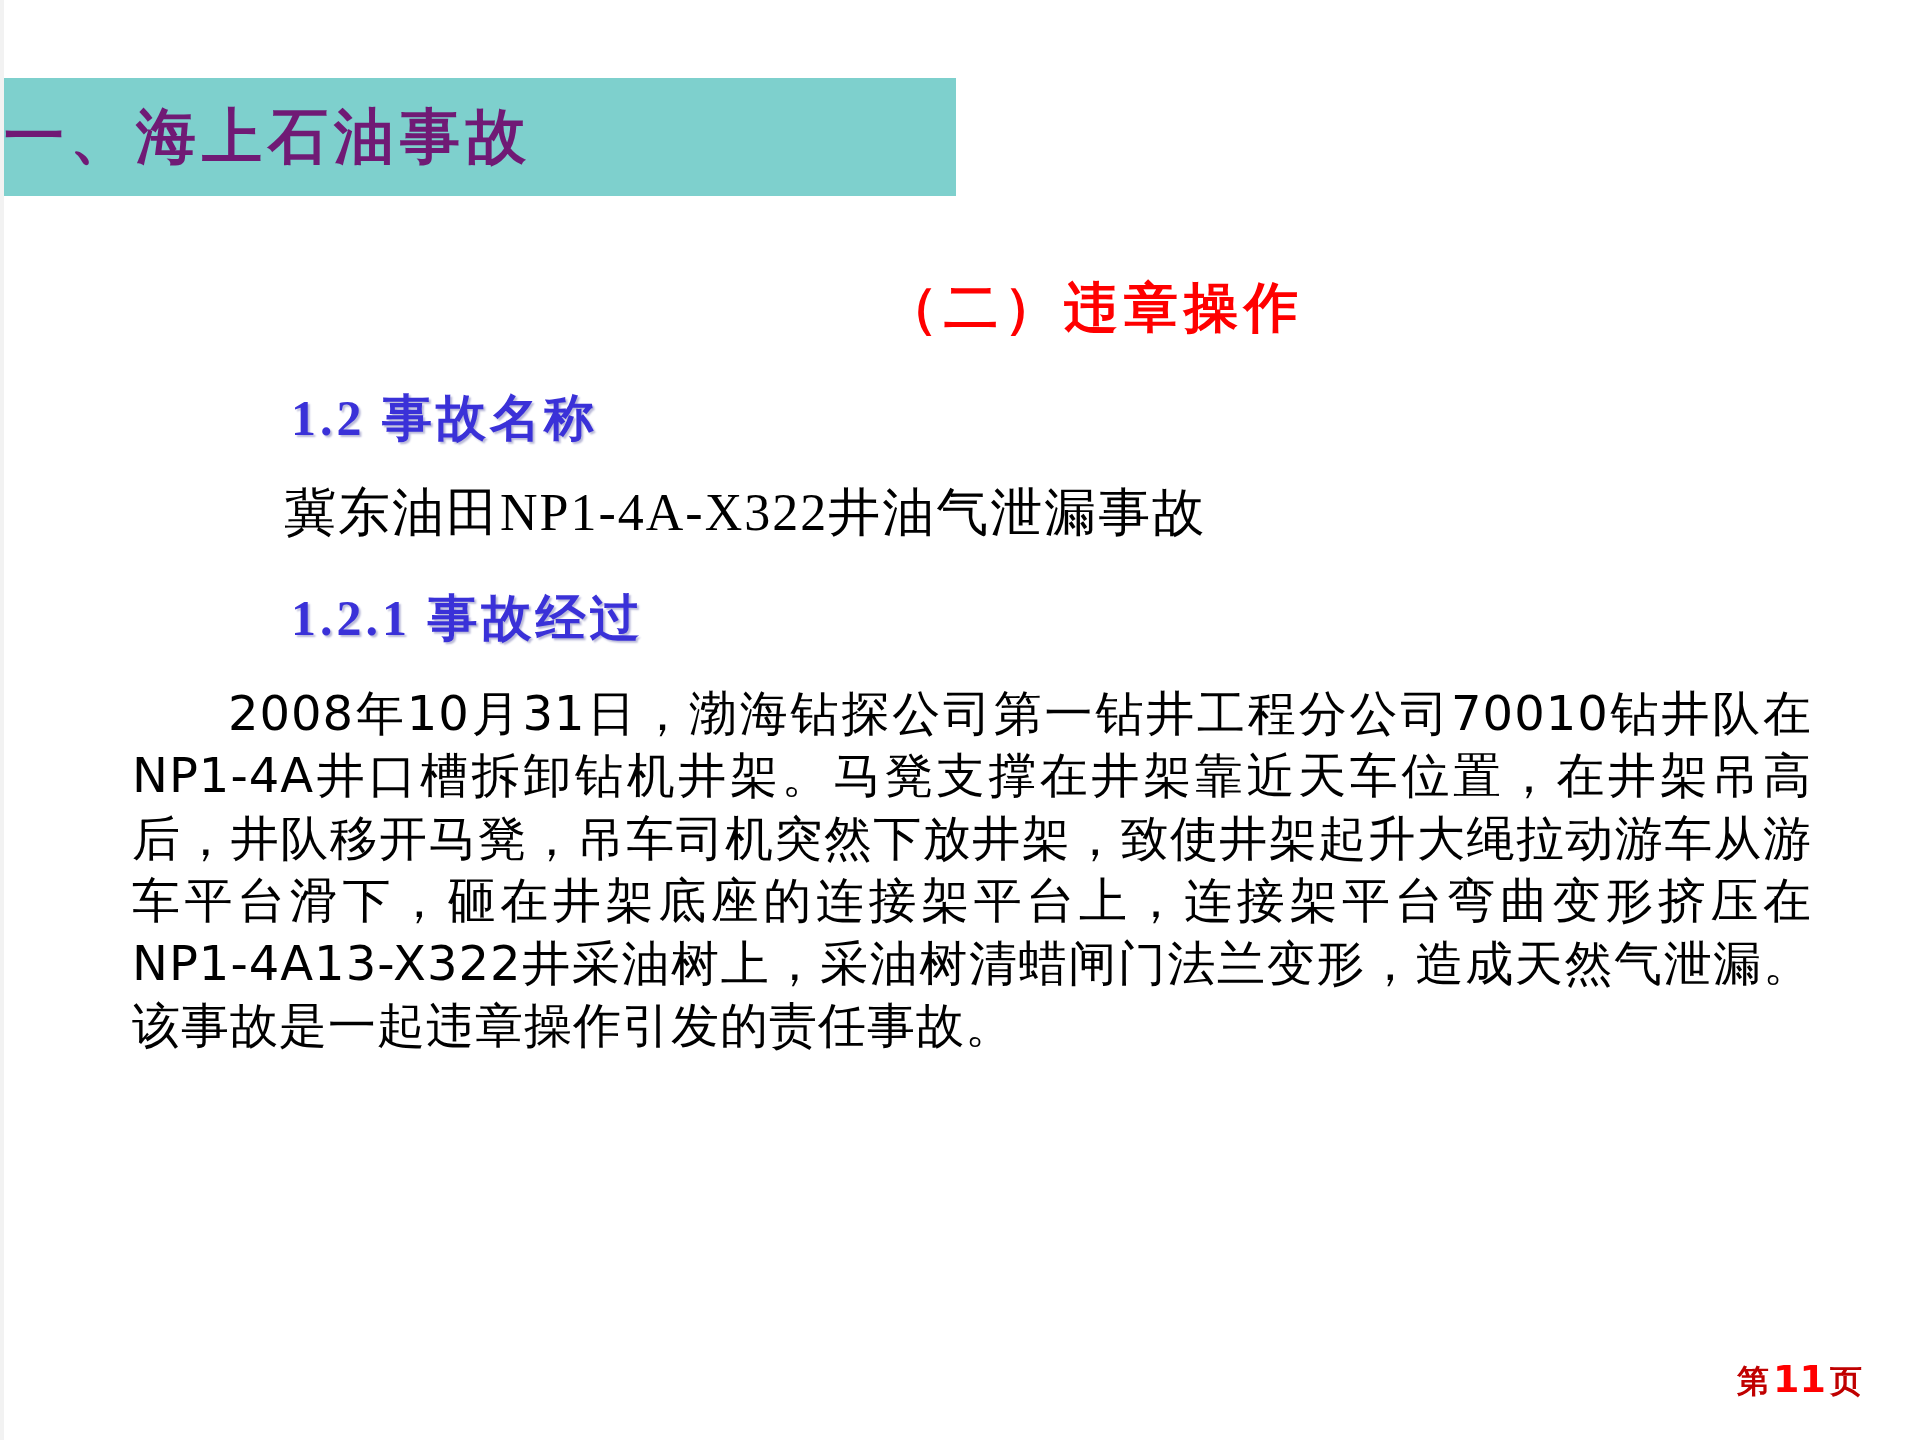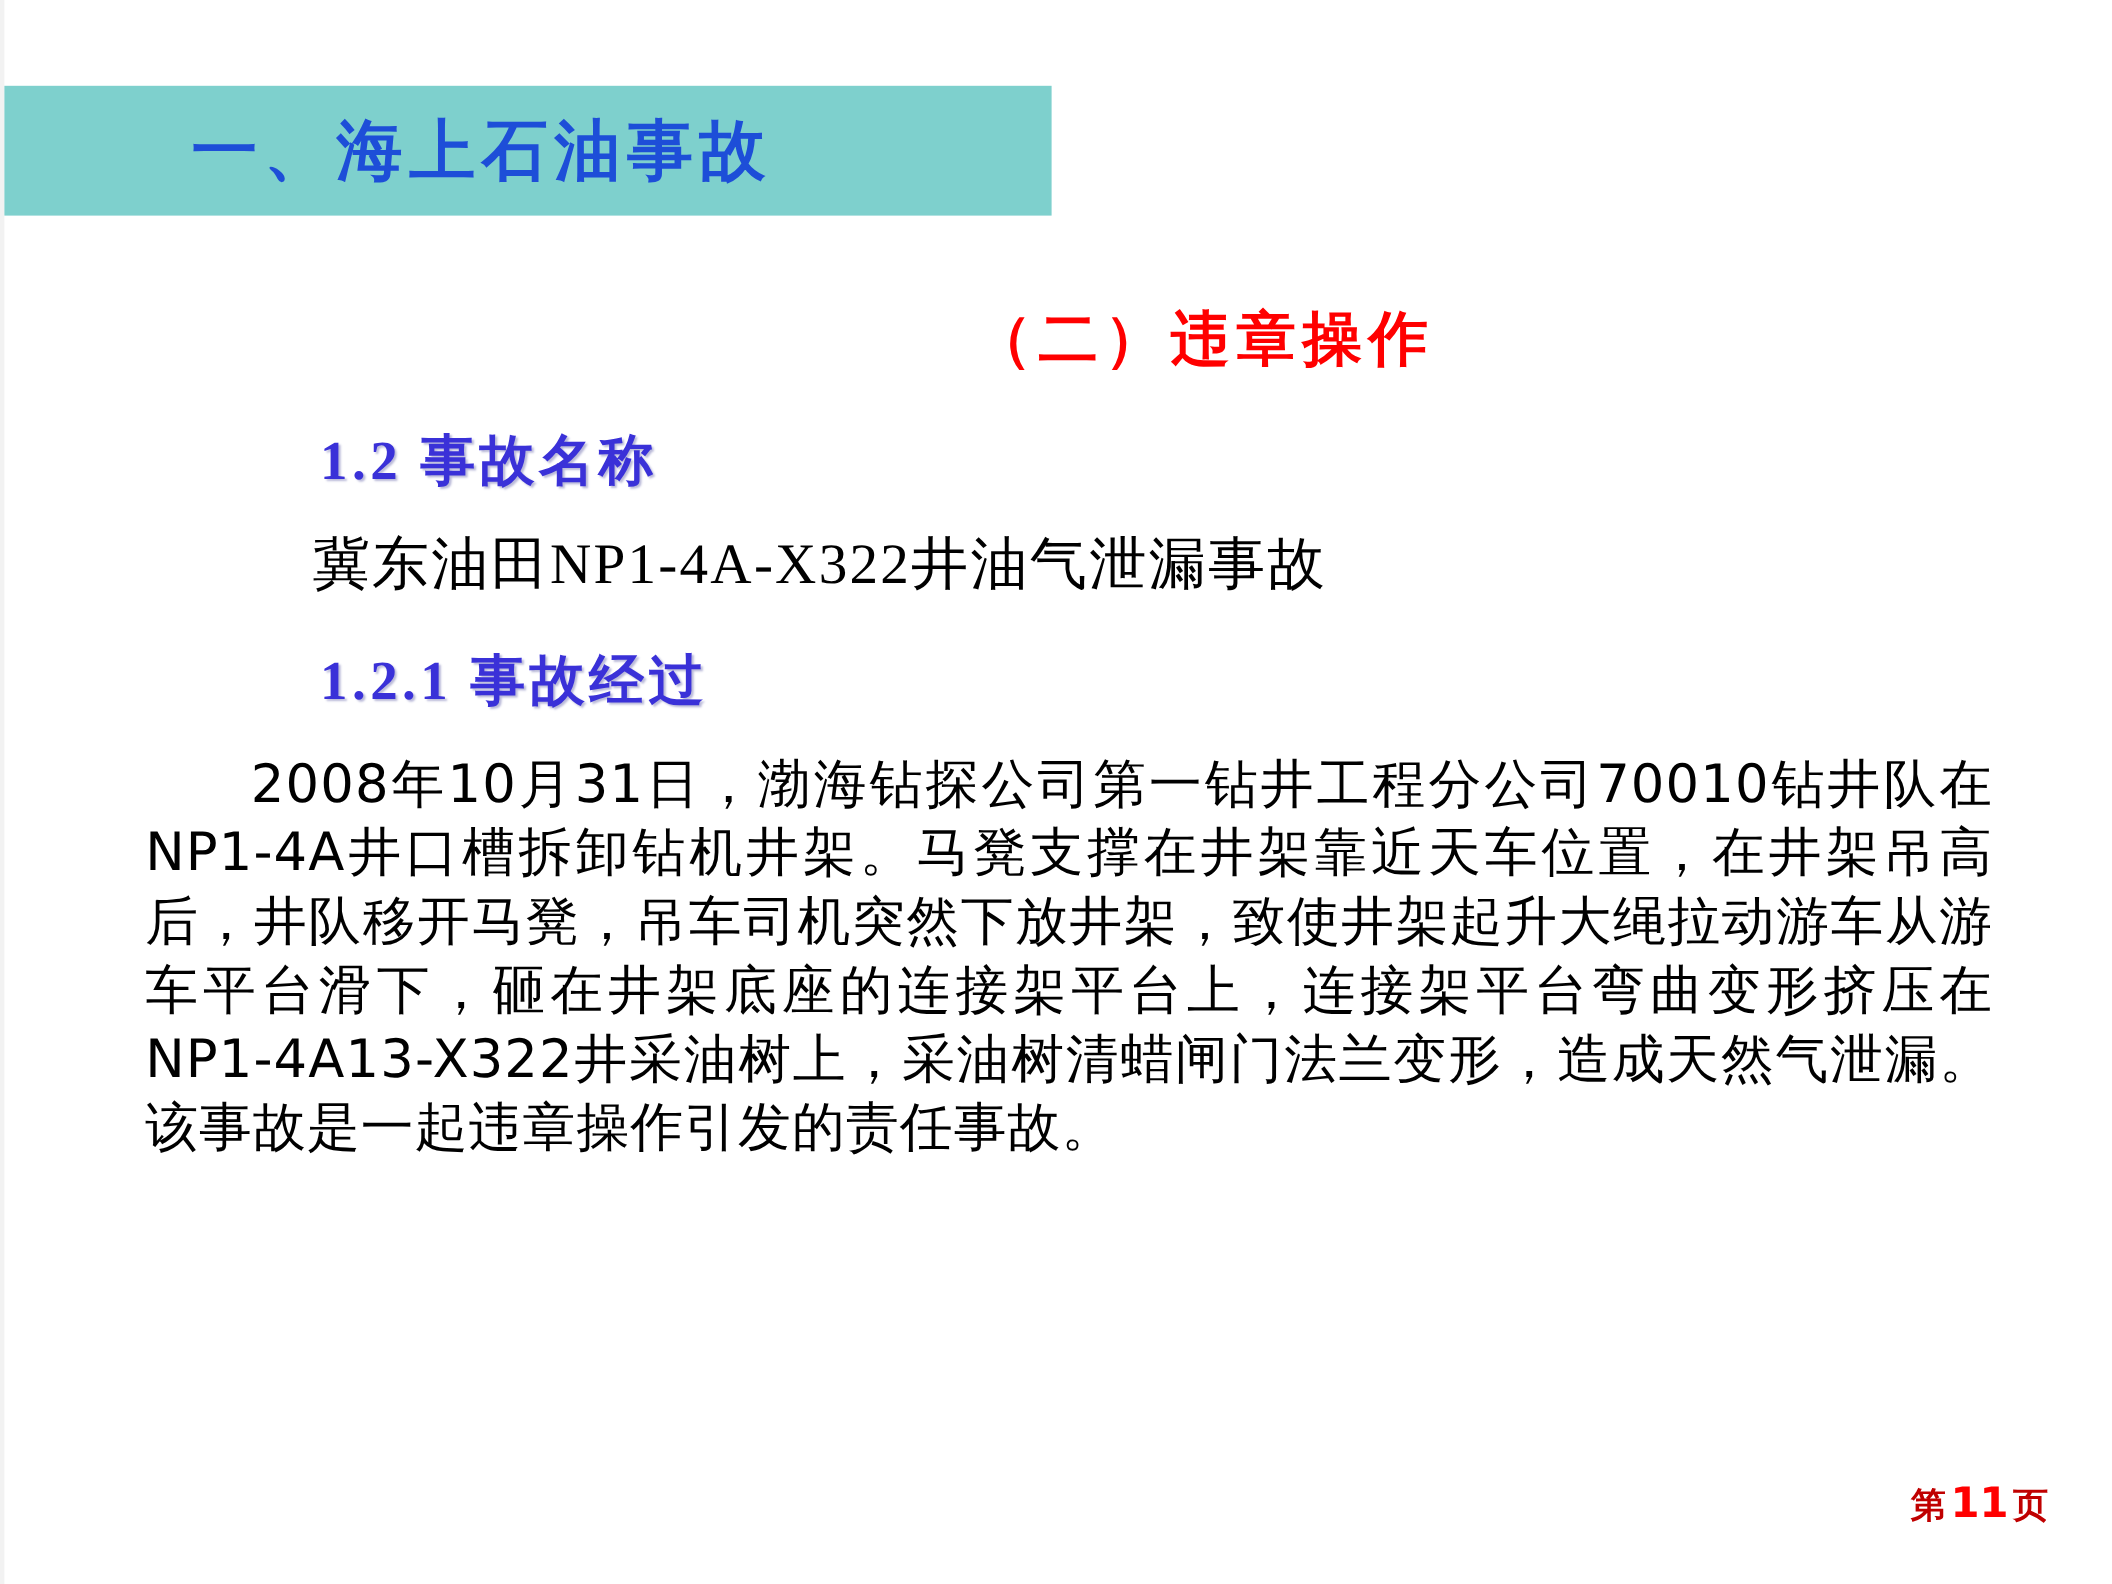--- a/index.html
+++ b/index.html
@@ -29,24 +29,23 @@
     position: absolute;
     left: 0;
     top: 78px;
     width: 952px;
     height: 118px;
     background: #7ed0cd;
     display: flex;
     align-items: center;
   }
   .header-title {
-    margin-left: 170px;
     font-size: 60px;
     font-weight: bold;
-    color: #1d4ed8;
+    color: #701a75;
     letter-spacing: 6px;
     font-family: "DejaVu Sans", "Liberation Sans", sans-serif;
     white-space: nowrap;
   }
 
   
   .subtitle {
     position: absolute;
     left: 0;
     top: 272px;
@@ -99,21 +98,21 @@
     letter-spacing: 1px;
     text-align: justify;
     font-family: "DejaVu Sans", "Liberation Sans", sans-serif;
     text-indent: 96px;
   }
 
   
   .page-footer {
     position: absolute;
     right: 62px;
-    bottom: 49px;
+    bottom: 36px;
     font-size: 32px;
     font-weight: bold;
     color: #c00000;
     font-family: "DejaVu Sans", "Liberation Sans", sans-serif;
   }
   .page-footer .num {
     color: #ff0000;
     font-size: 38px;
     padding: 0 4px;
   }

